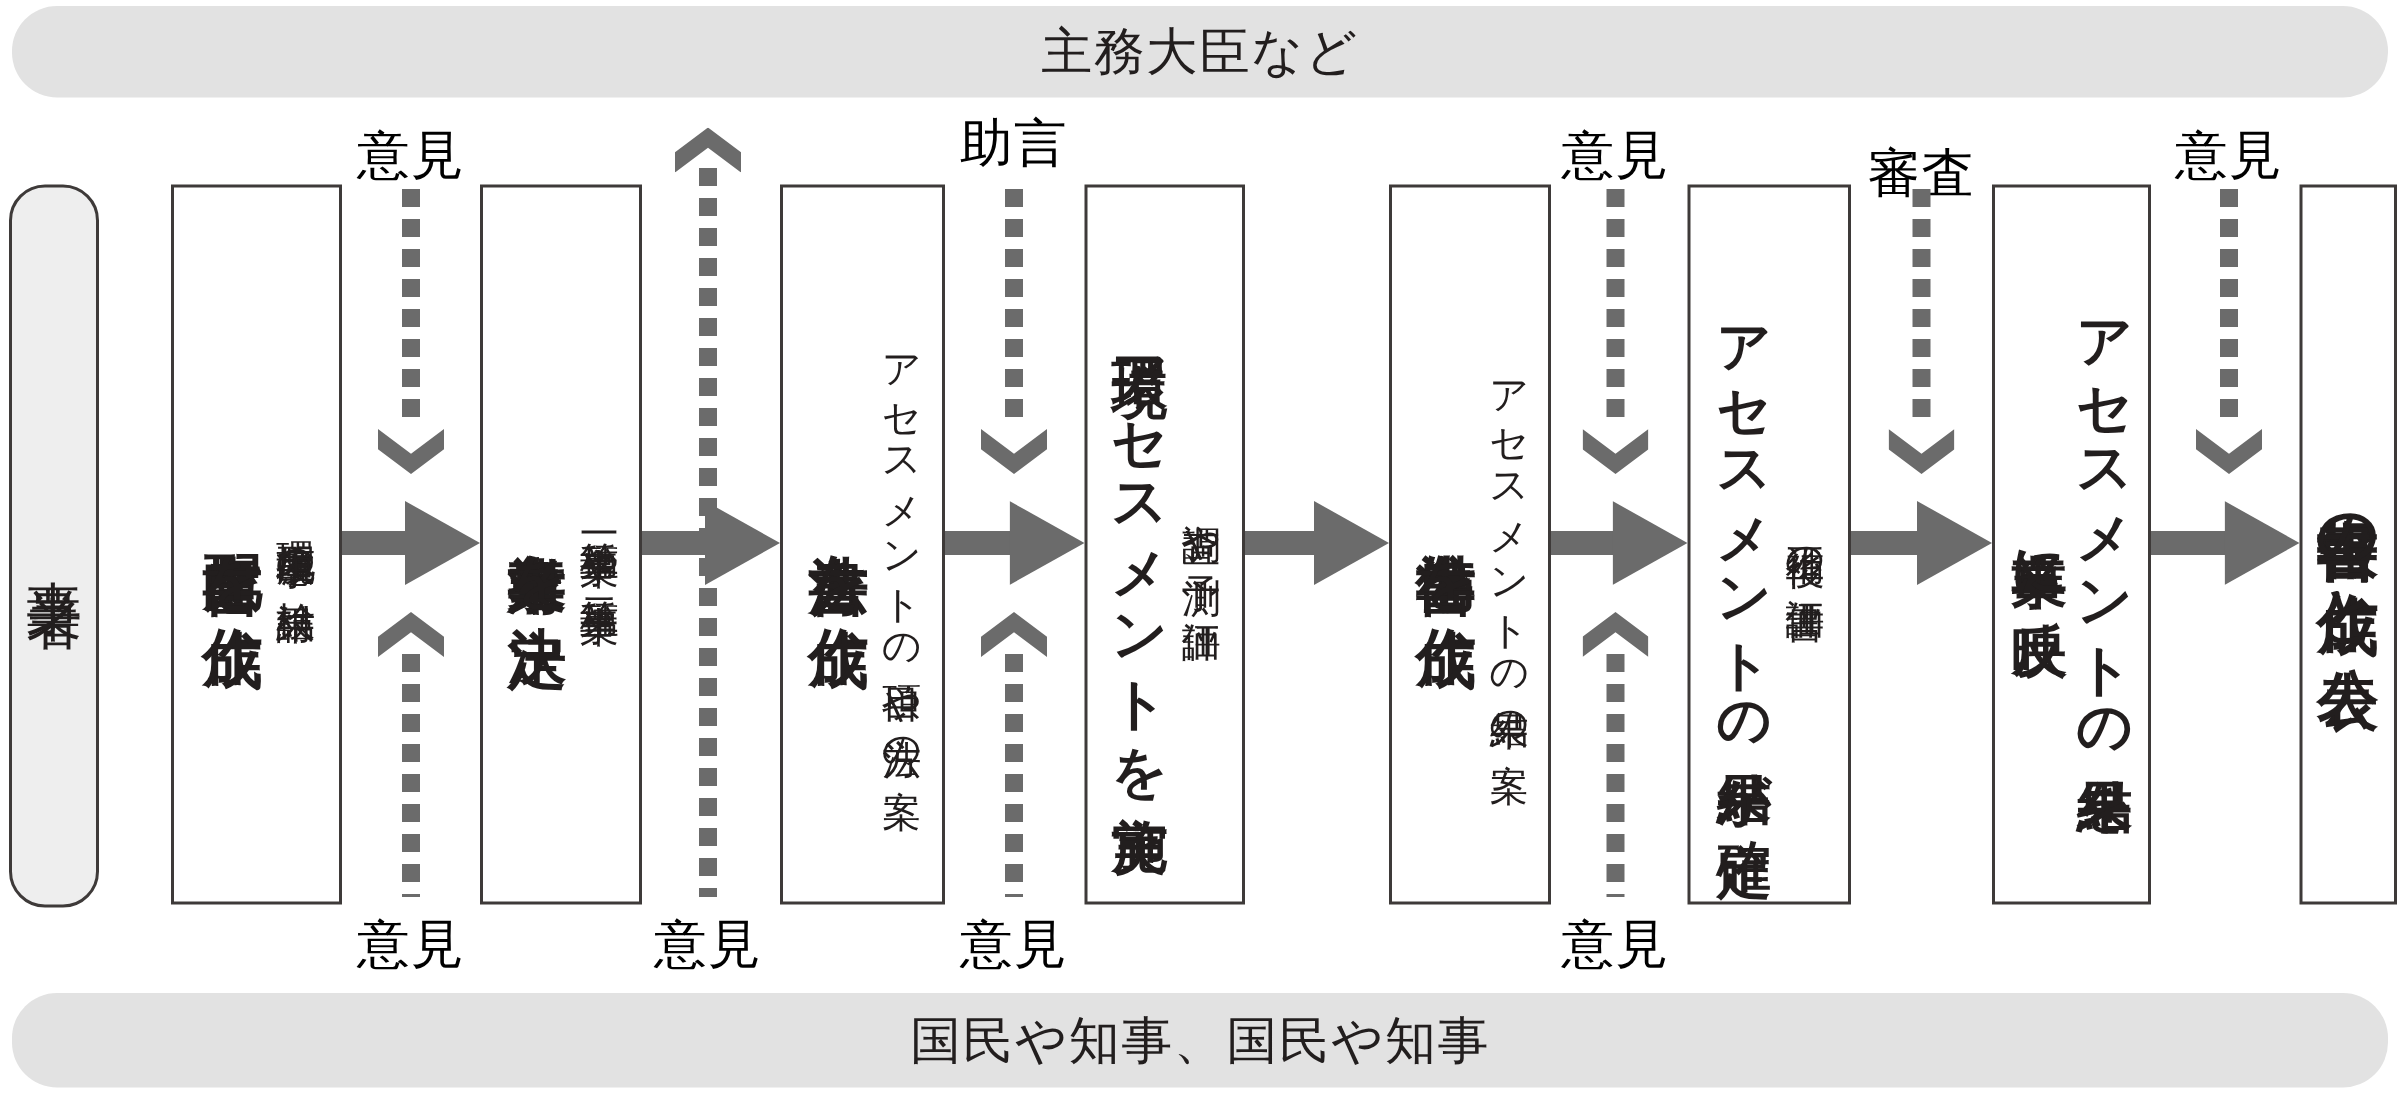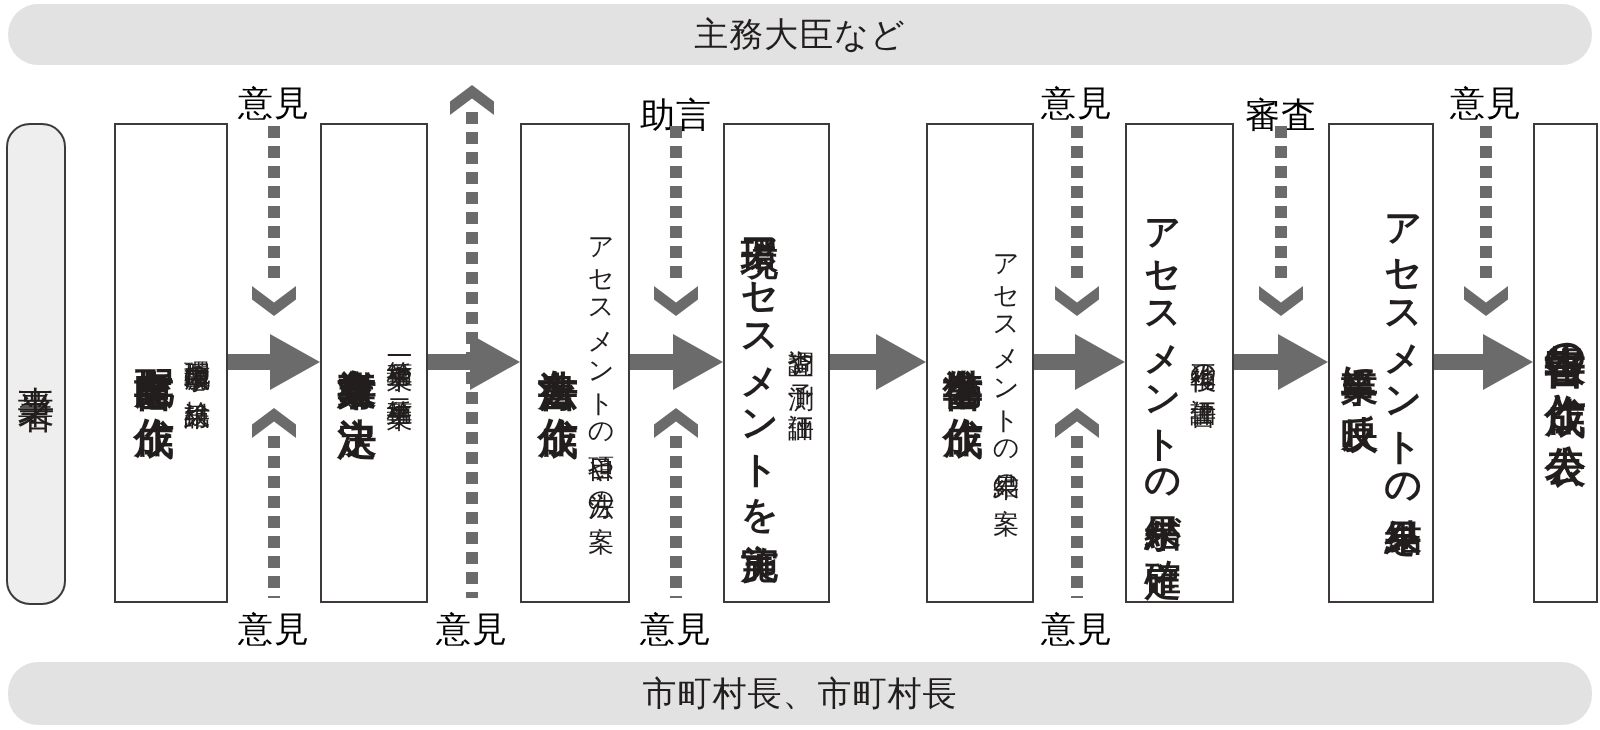--- a/index.html
+++ b/index.html
@@ -54,21 +54,21 @@
   .hhead{position:absolute;top:334px;width:50px;height:56px;background:#6b6b6b;
     clip-path:polygon(0 0,100% 50%,0 100%);}
 </style>
 </head>
 <body>
 
 <div class="bar" id="topbar">
   <span>主務大臣など</span>
 </div>
 <div class="bar" id="botbar">
-  <span>市町村長、市町村長</span>
+  <span>国民や知事、国民や知事</span>
 </div>
 
 <div class="sidebar">
   <div class="vtext">事業者</div>
 </div>
 
 <div class="box" style="left:114px;width:114px">
   <div class="main" style="font-size:40px">配慮書を作成</div>
   <div class="note">環境配慮事項の検討結果</div>
 </div>
@@ -115,21 +115,21 @@
 <div class="hshaft" style="left:1434px;width:55px"></div>
 <div class="hhead" style="left:1483px"></div>
 
 <div class="vlabel" style="left:274px;top:80px">意見</div>
 <div class="vdash" style="left:268px;top:126px;height:160px"></div>
 <div class="chev down" style="left:252px;top:286px"></div>
 
 <div class="chev up" style="left:450px;top:85px"></div>
 <div class="vdash" style="left:466px;top:112px;height:486px"></div>
 
-<div class="vlabel" style="left:676px;top:92px">助言</div>
+<div class="vlabel" style="left:676px;top:72px">助言</div>
 <div class="vdash" style="left:670px;top:126px;height:160px"></div>
 <div class="chev down" style="left:654px;top:286px"></div>
 
 <div class="vlabel" style="left:1077px;top:80px">意見</div>
 <div class="vdash" style="left:1071px;top:126px;height:160px"></div>
 <div class="chev down" style="left:1055px;top:286px"></div>
 
 <div class="vlabel" style="left:1281px;top:92px">審査</div>
 <div class="vdash" style="left:1275px;top:126px;height:160px"></div>
 <div class="chev down" style="left:1259px;top:286px"></div>

